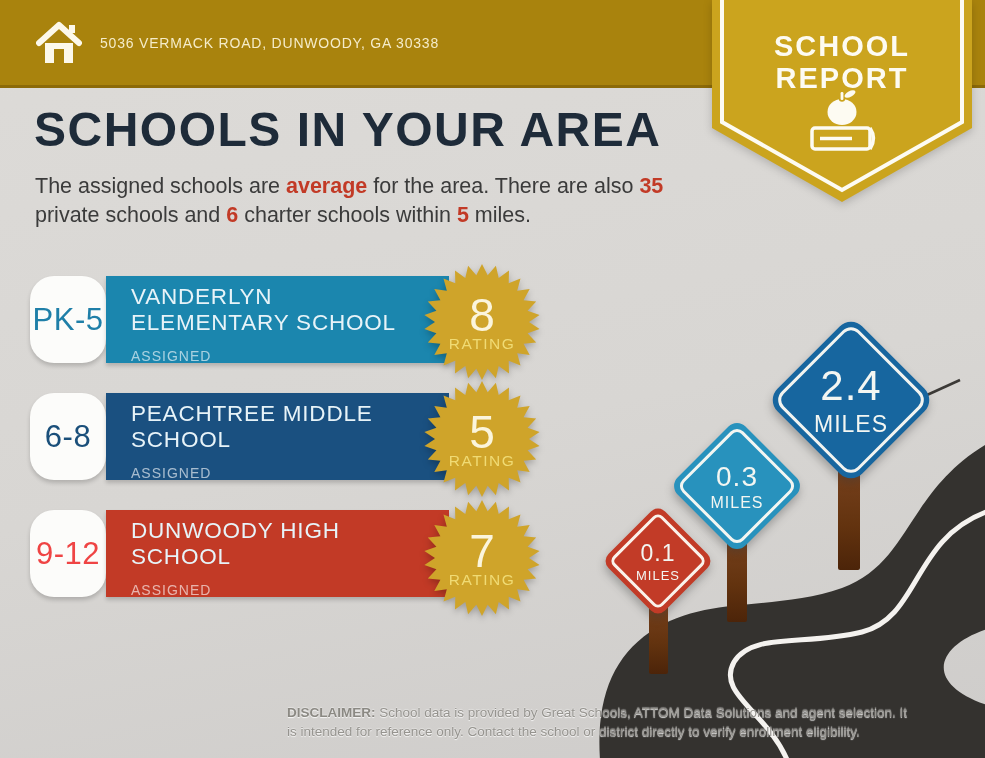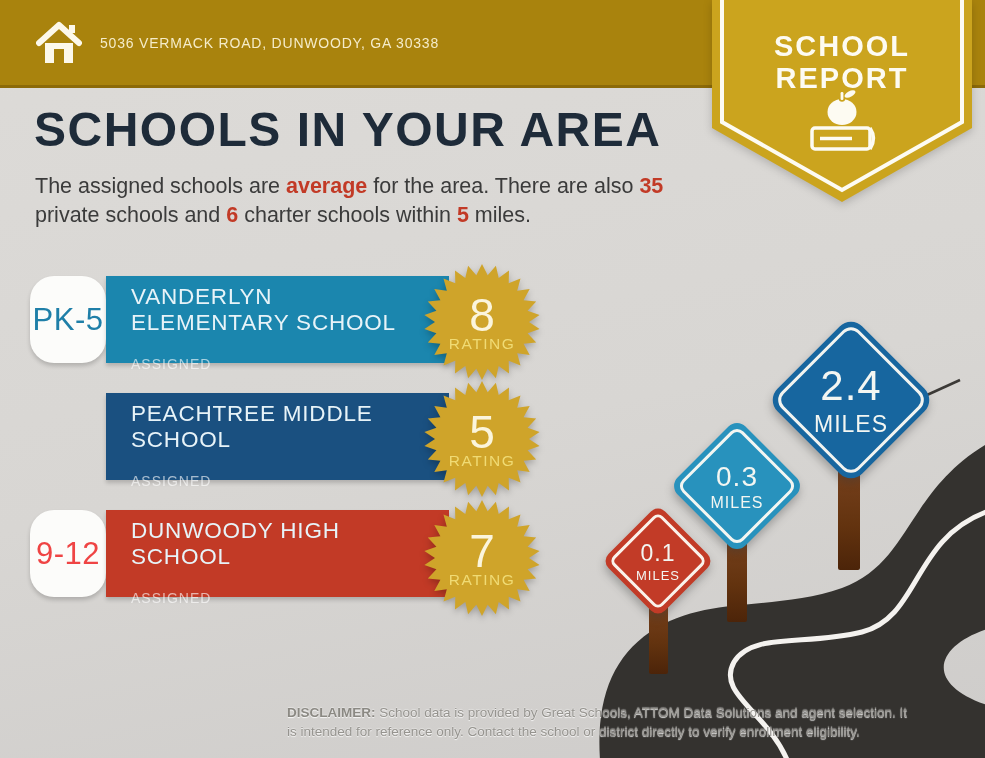--- a/index.html
+++ b/index.html
@@ -24,21 +24,21 @@
     font-size:21.5px;line-height:29px;color:#3b3b3b;}
   .subtitle b{font-weight:700;}
   
   .row{position:absolute;left:0;width:600px;height:87px;z-index:4;}
   .gradebox{position:absolute;left:30px;top:0;width:76px;height:87px;background:#fcfcfa;
     box-shadow:0 3px 4px rgba(0,0,0,.18);display:flex;align-items:center;justify-content:center;
     font-size:31px;font-weight:500;letter-spacing:.5px;border-radius:24px;}
   .bar{position:absolute;left:106px;top:0;width:343px;height:87px;
     box-shadow:0 3px 4px rgba(0,0,0,.18);box-sizing:border-box;padding:8px 0 0 25px;}
   .sname{font-size:22.5px;line-height:26px;letter-spacing:.8px;color:#e7f3f8;font-weight:400;}
-  .assigned{font-size:14px;letter-spacing:1px;color:rgba(255,255,255,.62);margin-top:20px;}
+  .assigned{font-size:14px;letter-spacing:1px;color:rgba(255,255,255,.62);margin-top:12px;}
   .burst-svg{position:absolute;z-index:5;filter:drop-shadow(0 3px 3px rgba(0,0,0,.25));}
   .burst-num{font-size:46px;fill:#fbf5dc;}
   .burst-lab{font-size:15.5px;fill:#f0db74;letter-spacing:1.5px;}
   
   .road-svg{position:absolute;left:0;top:0;z-index:1;}
   
   .post{position:absolute;z-index:2;background:linear-gradient(180deg,#7a431f 0%,#63330f 60%,#4c2409 100%);border-radius:2px;}
   .sign{position:absolute;z-index:3;}
   .diamond{position:absolute;left:0;top:0;width:100%;height:100%;transform:rotate(45deg);
     box-shadow:3px 4px 8px rgba(60,60,60,.35);}
@@ -146,20 +146,21 @@
       <div class="assigned">ASSIGNED</div>
     </div>
   </div>
   <svg class="burst-svg" style="left:422px;top:262px;" width="120" height="120" viewBox="0 0 120 120">
     <polygon class="burst" fill="#cfa42a" points="60.0,2.0 65.7,13.3 73.9,3.7 76.7,16.1 87.0,8.6 86.7,21.3 98.5,16.6 95.2,28.8 107.7,27.1 101.6,38.2 114.2,39.4 105.6,48.8 117.6,53.0 107.0,60.0 117.6,67.0 105.6,71.2 114.2,80.6 101.6,81.8 107.7,92.9 95.2,91.2 98.5,103.4 86.7,98.7 87.0,111.4 76.7,103.9 73.9,116.3 65.7,106.7 60.0,118.0 54.3,106.7 46.1,116.3 43.3,103.9 33.0,111.4 33.3,98.7 21.5,103.4 24.8,91.2 12.3,92.9 18.4,81.8 5.8,80.6 14.4,71.2 2.4,67.0 13.0,60.0 2.4,53.0 14.4,48.8 5.8,39.4 18.4,38.2 12.3,27.1 24.8,28.8 21.5,16.6 33.3,21.3 33.0,8.6 43.3,16.1 46.1,3.7 54.3,13.3"></polygon>
     <text class="burst-num" x="60" y="57" text-anchor="middle" dominant-baseline="middle">8</text>
     <text class="burst-lab" x="60" y="87" text-anchor="middle">RATING</text>
   </svg>
 
   <div class="row" style="top:393px;">
+    <div class="gradebox" style="color: rgb(26, 79, 122);">6-8</div>
     <div class="bar" style="background-color: rgb(26, 80, 128);">
       <div class="sname">PEACHTREE MIDDLE</div>
       <div class="sname">SCHOOL</div>
       <div class="assigned">ASSIGNED</div>
     </div>
   </div>
   <svg class="burst-svg" style="left:422px;top:379px;" width="120" height="120" viewBox="0 0 120 120">
     <polygon class="burst" fill="#cfa42a" points="60.0,2.0 65.7,13.3 73.9,3.7 76.7,16.1 87.0,8.6 86.7,21.3 98.5,16.6 95.2,28.8 107.7,27.1 101.6,38.2 114.2,39.4 105.6,48.8 117.6,53.0 107.0,60.0 117.6,67.0 105.6,71.2 114.2,80.6 101.6,81.8 107.7,92.9 95.2,91.2 98.5,103.4 86.7,98.7 87.0,111.4 76.7,103.9 73.9,116.3 65.7,106.7 60.0,118.0 54.3,106.7 46.1,116.3 43.3,103.9 33.0,111.4 33.3,98.7 21.5,103.4 24.8,91.2 12.3,92.9 18.4,81.8 5.8,80.6 14.4,71.2 2.4,67.0 13.0,60.0 2.4,53.0 14.4,48.8 5.8,39.4 18.4,38.2 12.3,27.1 24.8,28.8 21.5,16.6 33.3,21.3 33.0,8.6 43.3,16.1 46.1,3.7 54.3,13.3"></polygon>
     <text class="burst-num" x="60" y="57" text-anchor="middle" dominant-baseline="middle">5</text>
     <text class="burst-lab" x="60" y="87" text-anchor="middle">RATING</text>

